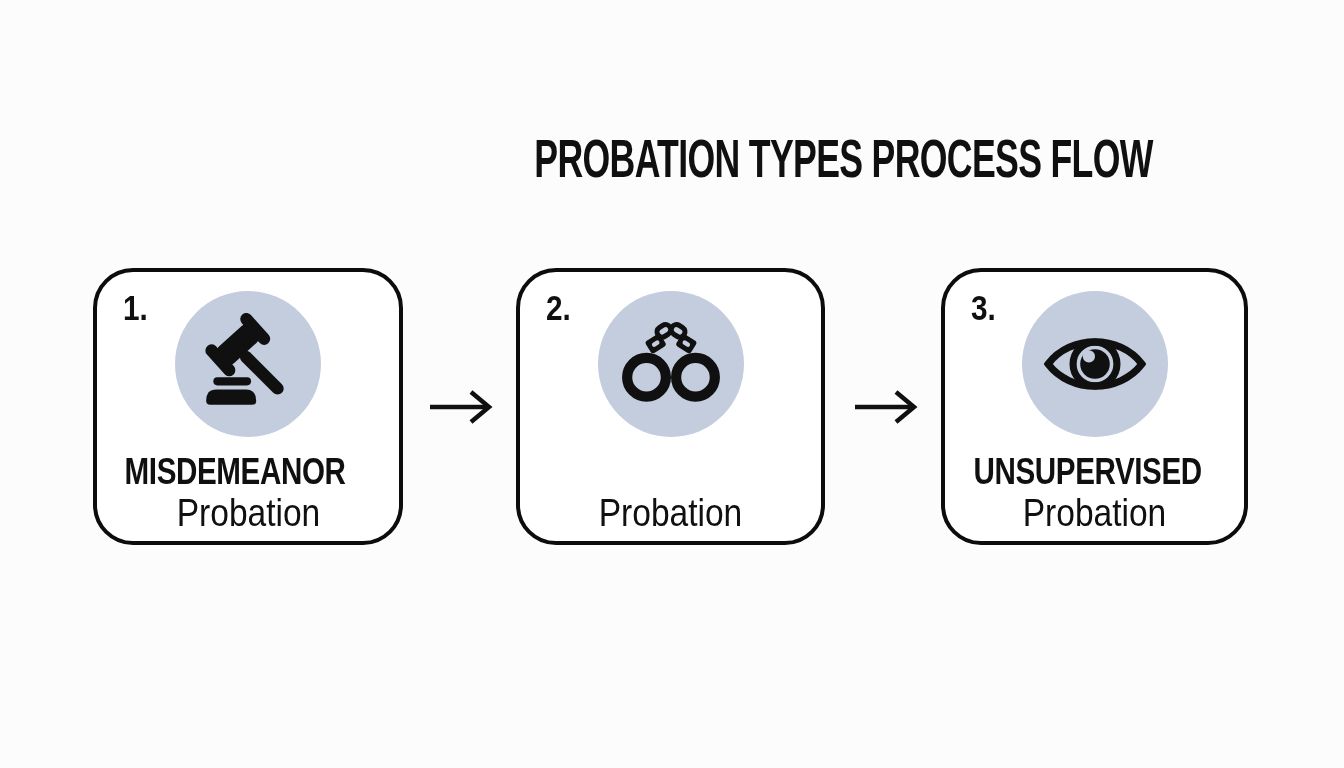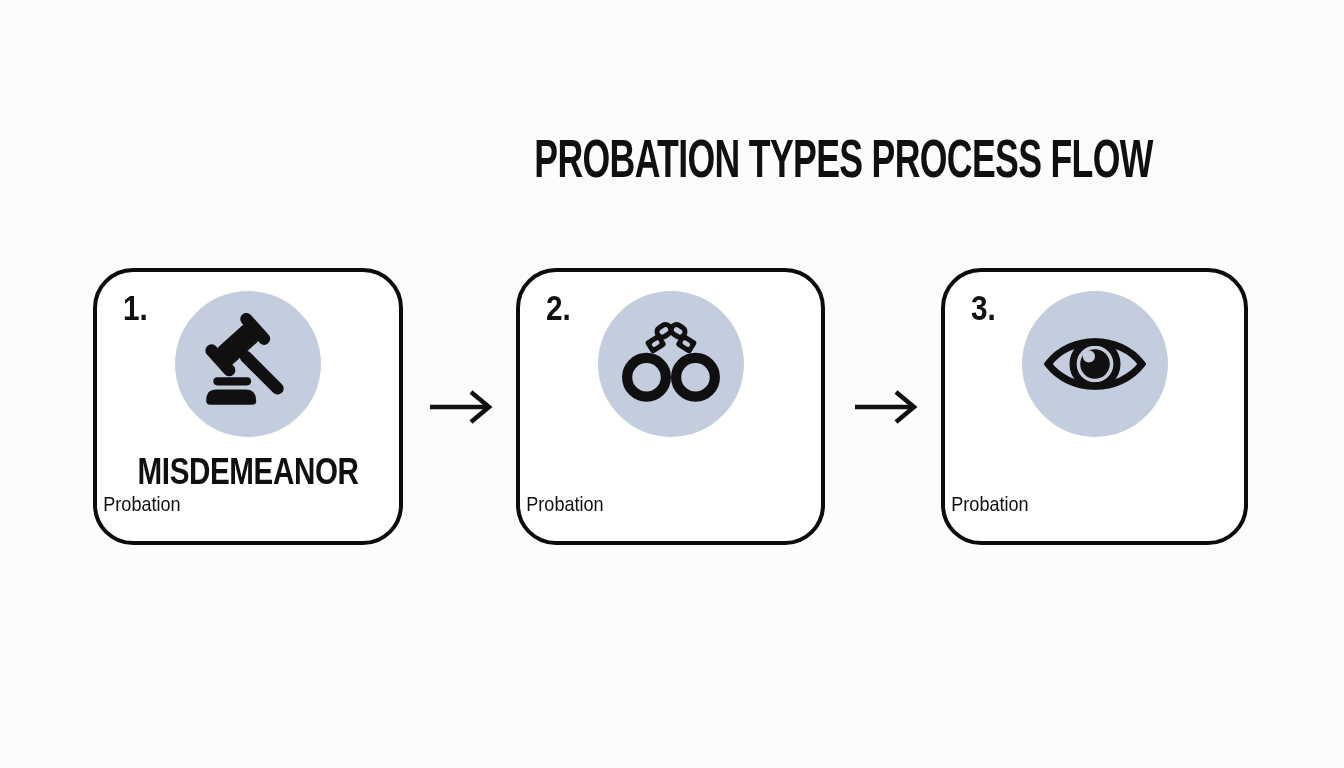--- a/index.html
+++ b/index.html
@@ -67,37 +67,38 @@
     justify-content:center;
   }
   .icon-circle svg{
     width:102px; height:102px;
     color:var(--icon-color);
   }
   .step-title{
     position:absolute;
     top:181px; left:0;
     width:100%;
-    text-align:center;
+    text-align:left;
     font-size:37px;
     font-weight:700;
     line-height:1;
     white-space:nowrap;
   }
   .step-title .squeeze{
     display:inline-block;
     transform:scaleX(0.8);
     transform-origin:center;
     letter-spacing:-0.5px;
   }
   .step-subtitle{
     position:absolute;
     top:221px; left:0;
     width:100%;
-    font-size:21px;
+    text-align:center;
+    font-size:39px;
     font-weight:400;
     line-height:1;
     white-space:nowrap;
   }
   .step-subtitle .squeeze{
     display:inline-block;
     transform:scaleX(0.86);
     transform-origin:center;
   }
   .flow-connector{
@@ -174,14 +175,15 @@
 <div class="step-card pos-3">
   <div class="step-number">3.</div>
   <div class="icon-circle">
     <svg viewBox="0 0 100 100" aria-hidden="true">
       <path d="M4 50 C26 21 74 21 96 50 C74 79 26 79 4 50 Z" fill="none" stroke="currentColor" stroke-width="7" stroke-linejoin="miter"></path>
       <circle cx="50" cy="50" r="21.5" fill="none" stroke="currentColor" stroke-width="7"></circle>
       <circle cx="50" cy="50" r="14.5" fill="currentColor"></circle>
       <circle cx="44" cy="42.5" r="6" fill="var(--icon-circle-bg)"></circle>
     </svg>
   </div>
+  <div class="step-title"><span class="squeeze">UNSUPERVISED</span></div>
   <div class="step-subtitle"><span class="squeeze">Probation</span></div>
 </div>
 
 </body></html>

